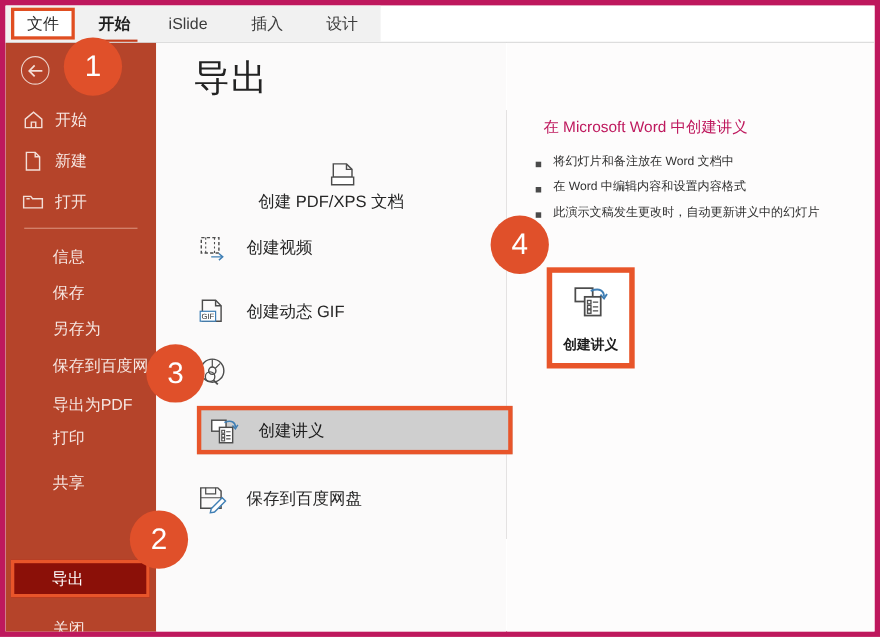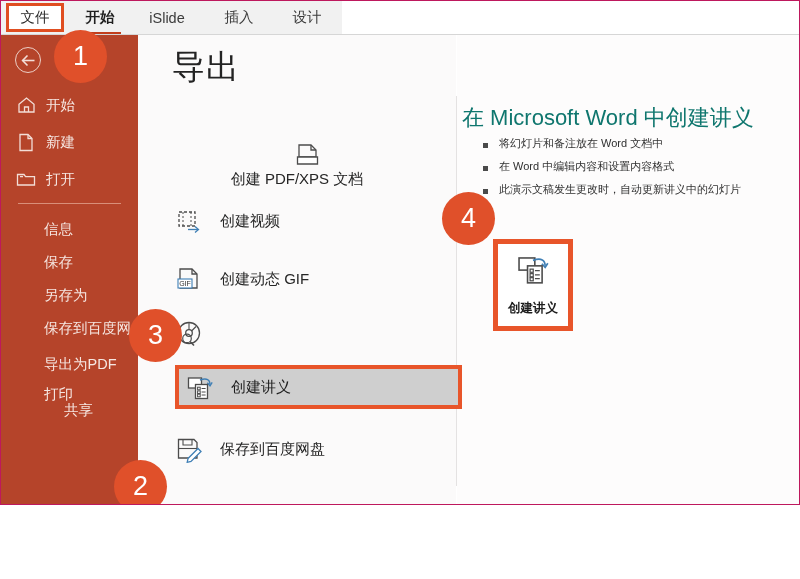--- a/index.html
+++ b/index.html
@@ -4,23 +4,23 @@
 <style>
   * { box-sizing: border-box; margin: 0; padding: 0; }
   html, body {
     width: 800px; height: 579px;
     font-family: "Liberation Sans", "DejaVu Sans", sans-serif;
     background: #ffffff;
     overflow: hidden;
   }
   #app {
     position: relative;
-    width: 800px; height: 505px;
+    width: 800px; height: 579px;
     background: #ffffff;
-    border: 1px solid #be185d;
+    border: 5px solid #be185d;
     overflow: hidden;
   }
 
   
   #tabbar {
     position: absolute; left: 0; top: 0;
     width: 800px; height: 34px;
     background: #ffffff;
     border-bottom: 1px solid #d6d6d6;
   }
@@ -105,21 +105,21 @@
   .nav-text-item .lbl {
     font-size: 14.5px; color: #f6e6e1;
     margin-left: 43px; white-space: nowrap;
   }
   #nav-info    { top: 178px; }
   #nav-save    { top: 211px; }
   #nav-saveas  { top: 244px; }
   #nav-baidu   { top: 277px; }
   #nav-pdf     { top: 313px; }
   #nav-print   { top: 343px; }
-  #nav-share   { top: 359px; margin-left: 20px; }
+  #nav-share   { top: 384px; }
   #nav-export  { top: 409px; }
   #nav-close   { top: 452px; }
   #nav-baidu .lbl, #nav-pdf .lbl { margin-left: 43px; }
 
   
   #nav-export {
     left: 5px; top: 470px;
     width: 126px; height: 34px;
     background: #8b1008;
     border: 3px solid #e8552a;
@@ -187,22 +187,22 @@
   }
   #exp-handout .lbl { font-size: 15px; color: #1d1d1d; }
 
   
   #right {
     position: absolute; left: 456px; top: 34px;
     width: 343px; height: 545px;
     background: #fdfcfc;
   }
   #right-title {
-    position: absolute; left: 5px; top: 68px;
-    font-size: 22px; color: #0f766e;
+    position: absolute; left: 33px; top: 68px;
+    font-size: 14px; color: #be185d;
     white-space: nowrap;
   }
   #bullets {
     position: absolute; left: 26px; top: 102px;
     width: 320px;
   }
   .bullet {
     display: flex; align-items: flex-start;
     margin-bottom: 11px;
   }

